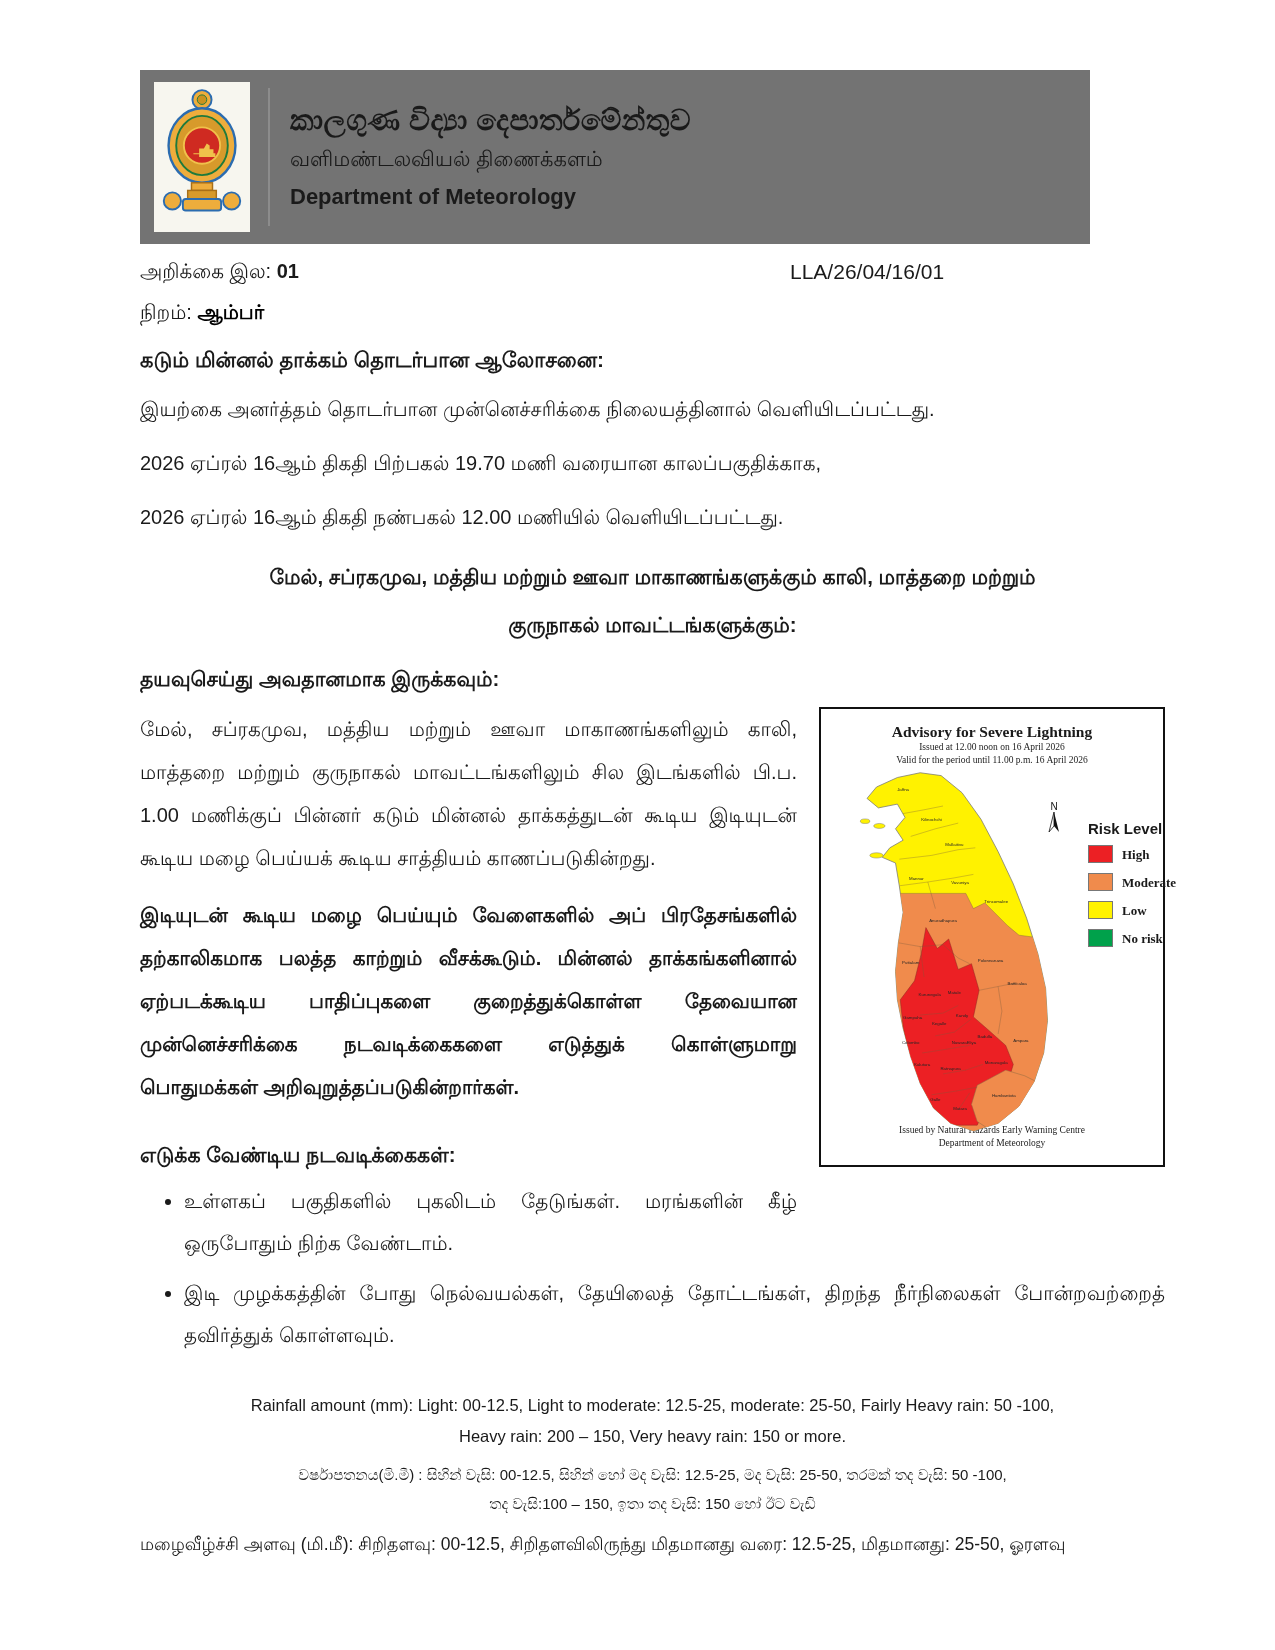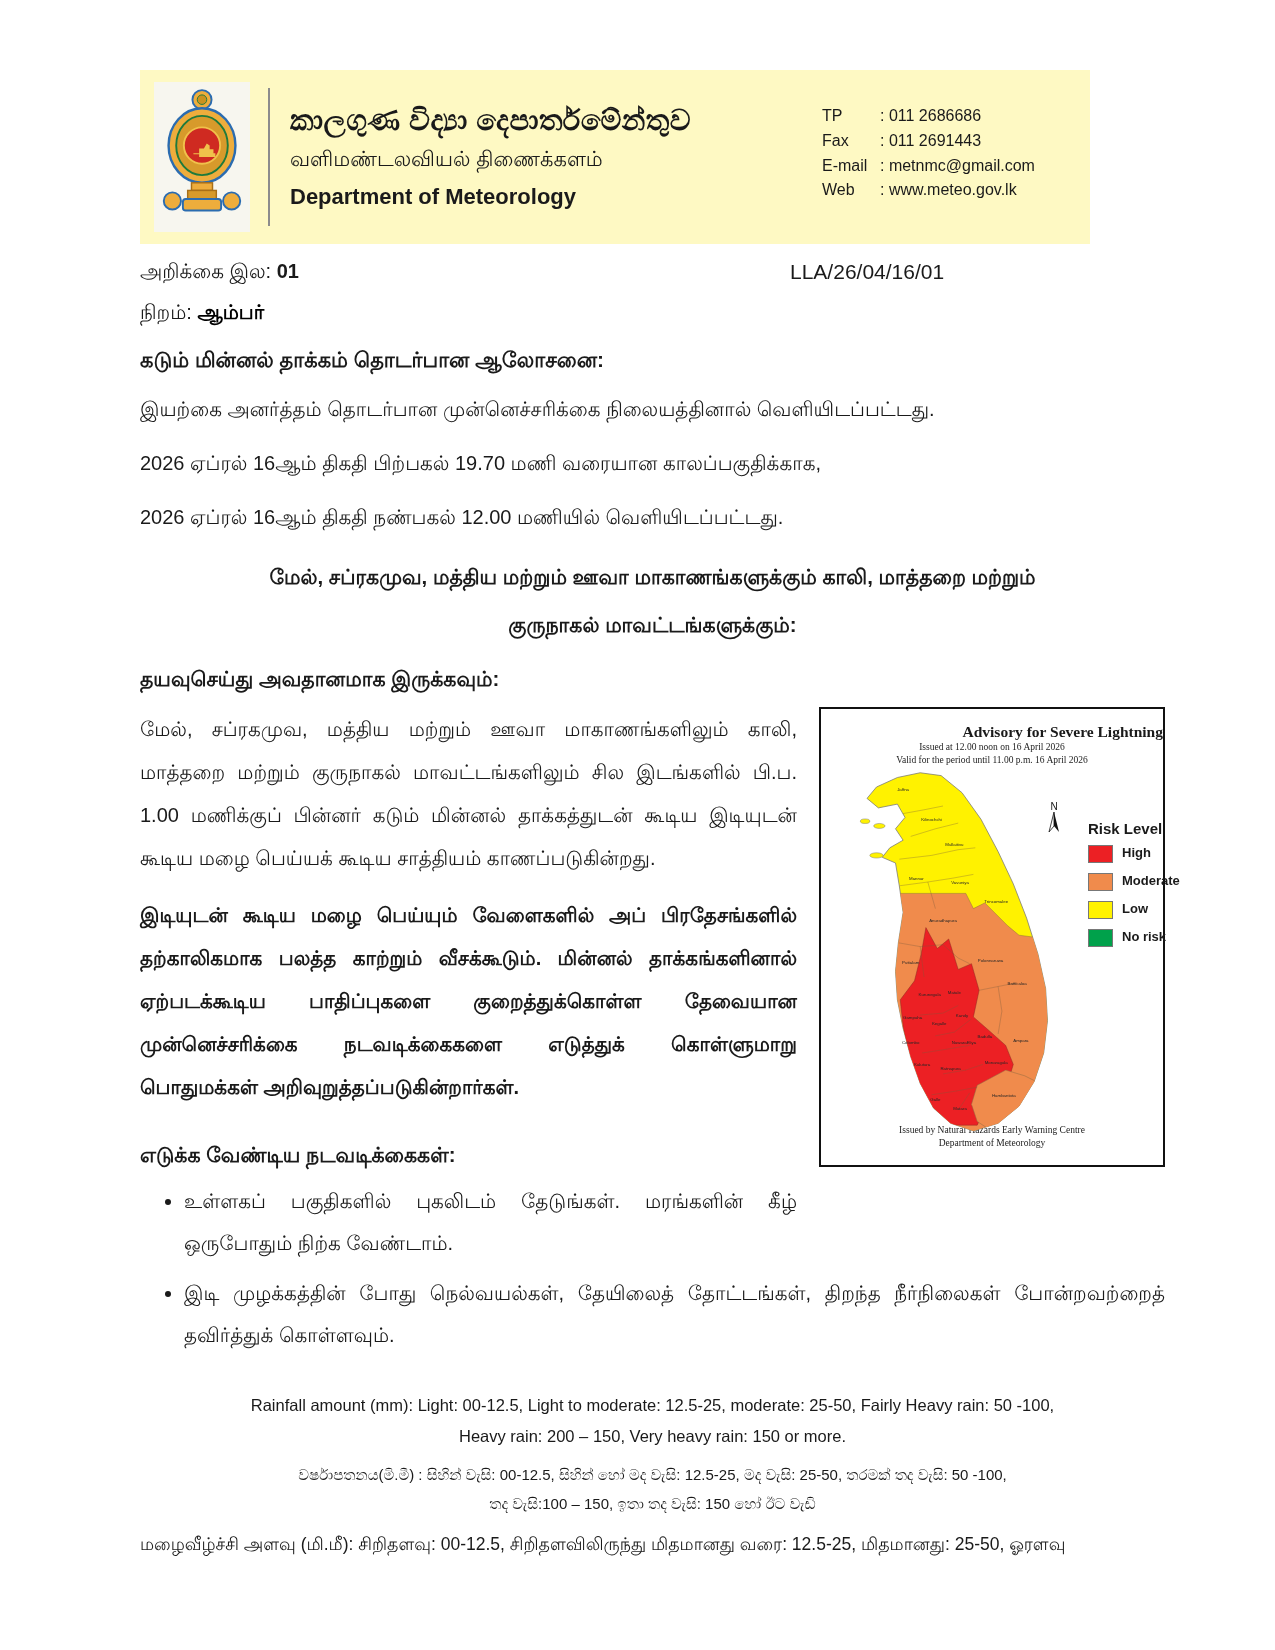--- a/index.html
+++ b/index.html
@@ -39,87 +39,69 @@
   .h-actions{font-size:20.5px;margin:34px 0 0 0;}
   .advice div{font-size:20px;line-height:2.1;}
   .advice{margin-top:30px;}
   ul.adv{margin:10px 0 0 0;padding-left:44px;}
   ul.adv li{font-size:20px;line-height:2.1;margin-top:8px;text-align:justify;}
 
   
   .mapbox{float:right;width:346px;height:460px;border:2.5px solid #111;background:#fff;
           margin:40px 0 14px 22px;box-sizing:border-box;padding-top:14px;
           font-family:"Liberation Serif",serif;}
-  .map-title{text-align:right;font-size:15.5px;font-weight:bold;}
+  .map-title{text-align:center;font-size:15.5px;font-weight:bold;}
   .map-sub{text-align:center;font-size:9.5px;line-height:1.3;color:#222;}
   .map-canvas{position:relative;height:352px;margin-top:2px;}
   #island-svg{position:absolute;left:8px;top:0;}
   .dist-label{font-size:4.6px;fill:#262626;text-anchor:middle;font-family:"Liberation Sans",sans-serif;}
   .border-line{fill:none;stroke:#7b5c3e;stroke-width:0.55;opacity:0.65;}
   .north{position:absolute;left:222px;top:34px;width:22px;text-align:center;
          font-family:"Liberation Sans",sans-serif;}
   .north .n-lbl{font-size:10px;color:#111;line-height:1;}
   .legend{position:absolute;left:267px;top:52px;font-family:"Liberation Sans",sans-serif;}
   .legend-title{font-size:15px;font-weight:bold;margin-bottom:8px;}
-  .legend-item{display:flex;align-items:flex-start;margin-bottom:10px;}
+  .legend-item{display:flex;align-items:flex-end;margin-bottom:10px;font-family:Liberation Serif, serif;}
   .legend-item svg{flex:0 0 auto;display:block;}
   .legend-label{font-size:13px;font-weight:bold;margin-left:9px;}
   .map-credit{text-align:center;font-size:9.5px;line-height:1.35;color:#222;margin-top:4px;}
 
   
   .footer{clear:both;margin-top:34px;}
   .f-en{text-align:center;font-size:16.5px;line-height:1.85;}
   .f-si{text-align:center;font-size:15px;line-height:1.9;margin-top:10px;}
   .f-ta{text-align:left;font-size:17.5px;line-height:1.85;margin-top:10px;}
   .clr{clear:both;}
 </style>
 </head>
 <body>
 
 <div class="page">
 
-  <div class="letterhead" style="background: #fef9c3;">
+  <div class="letterhead" style="background: #737373;">
     <div class="logo-wrap">
       <svg width="86" height="142" viewBox="0 0 90 148">
         <circle cx="45" cy="14" r="10" fill="#eead3c" stroke="#2b6cb0" stroke-width="2"></circle>
         <circle cx="45" cy="14" r="5" fill="#c9921f" stroke="#1e7a3c" stroke-width="1"></circle>
         <ellipse cx="45" cy="62" rx="35" ry="39" fill="#eead3c" stroke="#2b6cb0" stroke-width="2.5"></ellipse>
         <ellipse cx="45" cy="62" rx="27" ry="31" fill="#d79a2b" stroke="#1e7a3c" stroke-width="2"></ellipse>
         <circle cx="45" cy="62" r="19" fill="#cf2a21" stroke="#f0c14b" stroke-width="2"></circle>
         <path d="M36 70 h6 v-5 h5 l3 -5 3 2 v4 h4 v4 h2 v4 h-17 v-3 h-6 z" fill="#f0c14b"></path>
         <circle cx="14" cy="120" r="9" fill="#eead3c" stroke="#2b6cb0" stroke-width="2"></circle>
         <circle cx="76" cy="120" r="9" fill="#eead3c" stroke="#2b6cb0" stroke-width="2"></circle>
         <rect x="34" y="101" width="22" height="8" fill="#eead3c" stroke="#a86f18" stroke-width="1.5"></rect>
         <rect x="30" y="109" width="30" height="9" fill="#d79a2b" stroke="#a86f18" stroke-width="1.5"></rect>
         <rect x="25" y="118" width="40" height="12" rx="3" fill="#eead3c" stroke="#2b6cb0" stroke-width="2"></rect>
       </svg>
     </div>
     <div class="lh-divider"></div>
     <div class="titles">
       <div class="title-si">කාලගුණ විද්‍යා දෙපාර්තමේන්තුව</div>
       <div class="title-ta">வளிமண்டலவியல் திணைக்களம்</div>
       <div class="title-en">Department of Meteorology</div>
-    </div>
-    <div class="contacts">
-      <div class="contact-row">
-        <span class="contact-label">TP</span>
-        <span class="contact-value">: 011 2686686</span>
-      </div>
-      <div class="contact-row">
-        <span class="contact-label">Fax</span>
-        <span class="contact-value">: 011 2691443</span>
-      </div>
-      <div class="contact-row">
-        <span class="contact-label">E-mail</span>
-        <span class="contact-value">: metnmc@gmail.com</span>
-      </div>
-      <div class="contact-row">
-        <span class="contact-label">Web</span>
-        <span class="contact-value">: www.meteo.gov.lk</span>
-      </div>
     </div>
   </div>
 
   <div class="content">
 
     <div class="report-row">
       <span>அறிக்கை இல:</span>
       <span class="report-no">01</span>
       <span class="ref-no">LLA/26/04/16/01</span>
     </div>

